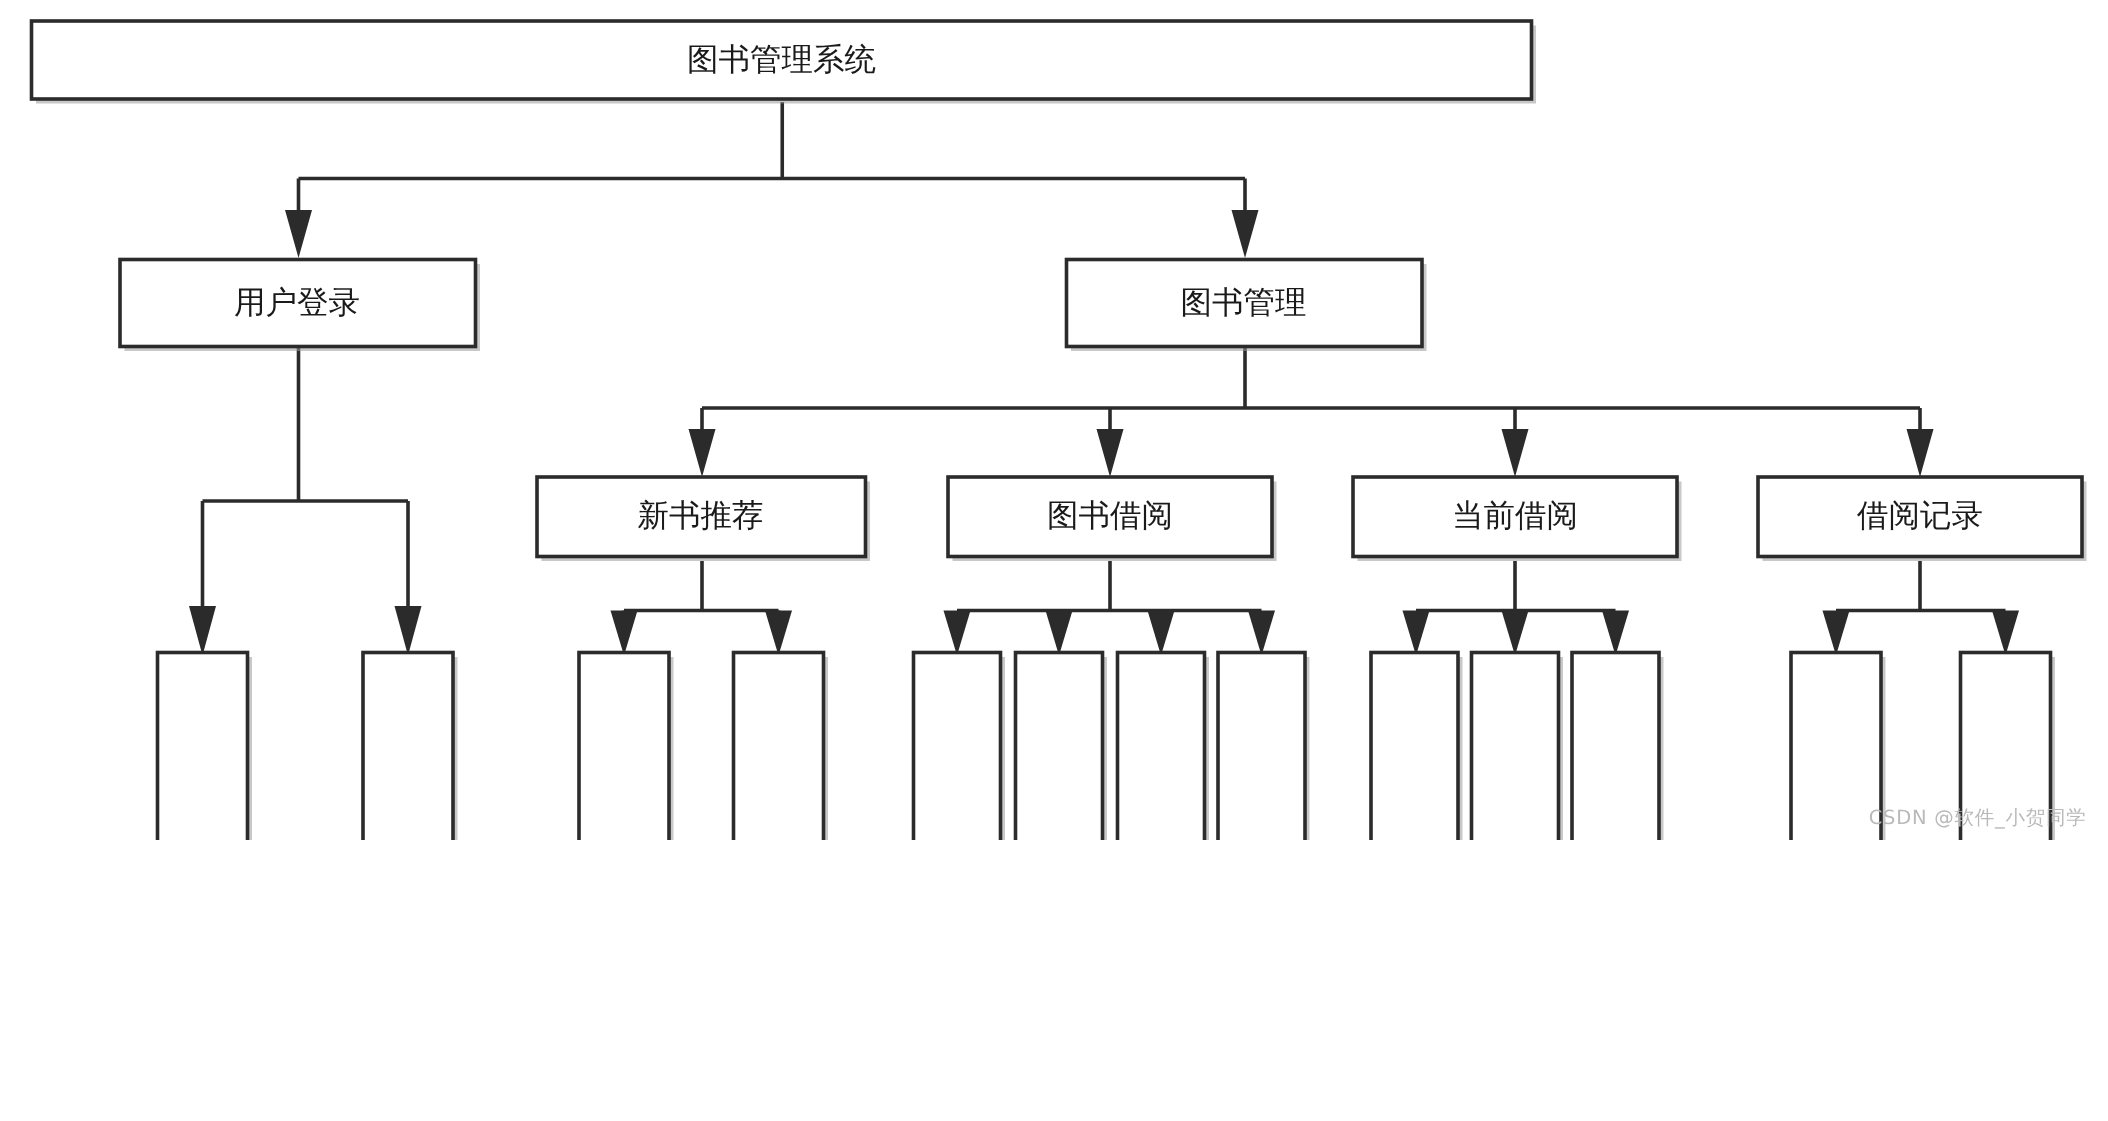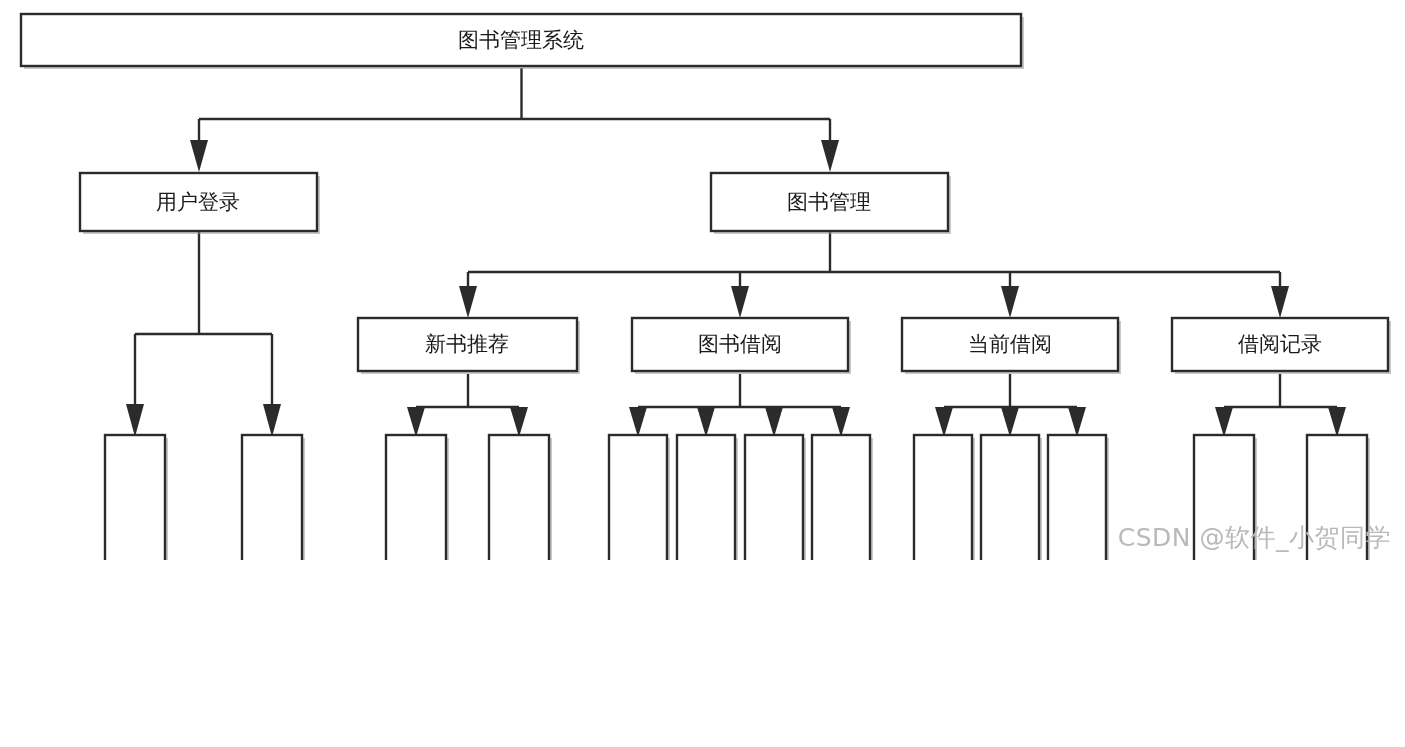--- a/index.html
+++ b/index.html
@@ -65,21 +65,21 @@
     justify-content: center;
     text-align: center;
     white-space: nowrap;
     pointer-events: none;
   }
   .watermark {
     position: absolute;
     right: 14px;
     bottom: 6px;
     font-family: "DejaVu Sans", "Liberation Sans", sans-serif;
-    font-size: 25px;
+    font-size: 13px;
     color: #b9b9b9;
     letter-spacing: 0.5px;
     user-select: none;
   }
 </style>
 </head>
 <body>
 
 <div id="canvas">
 

